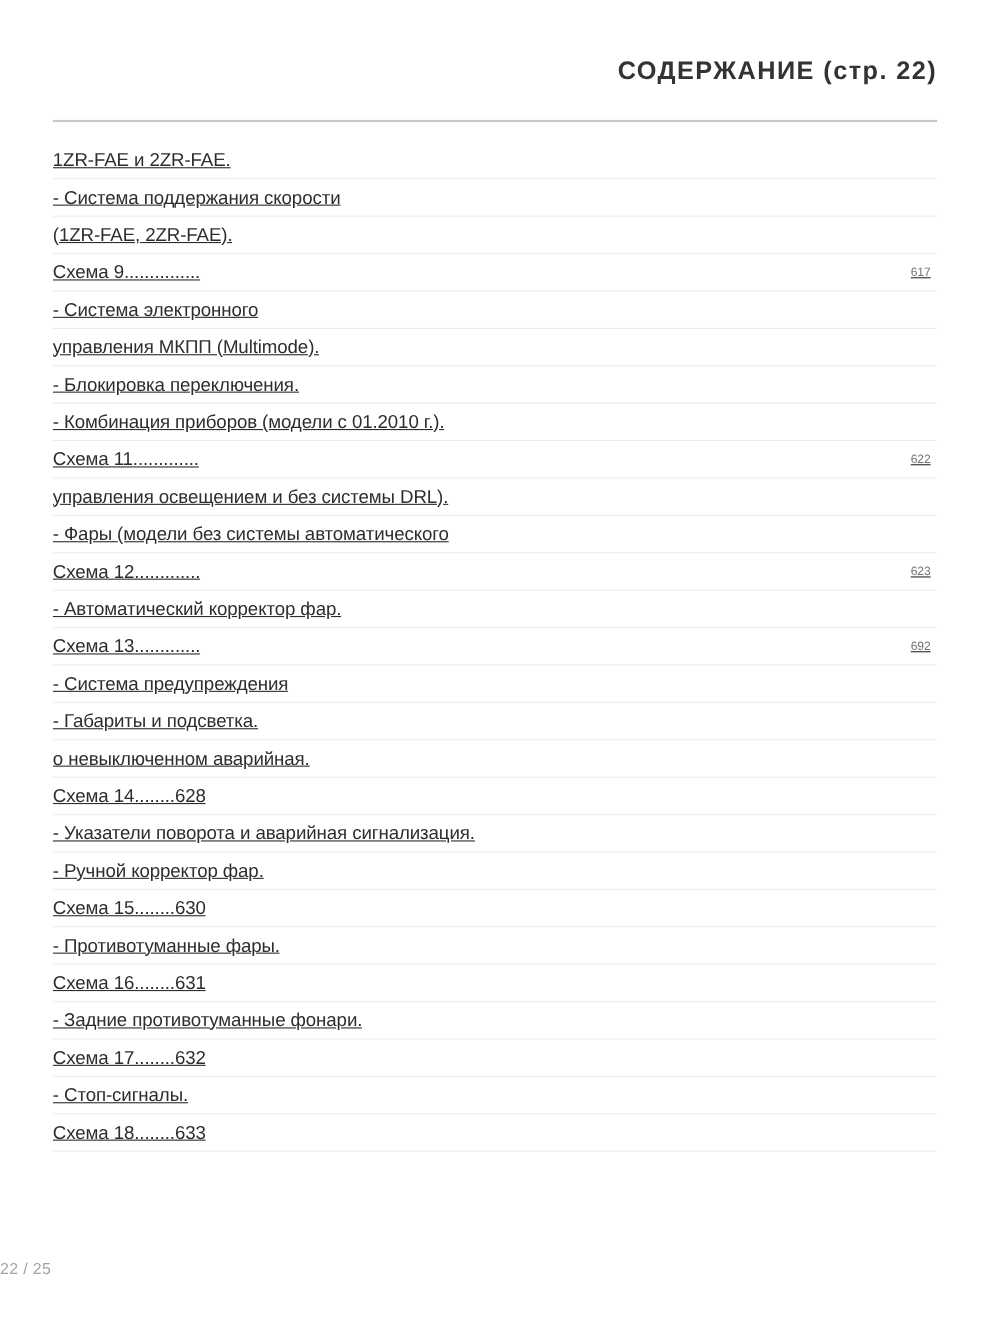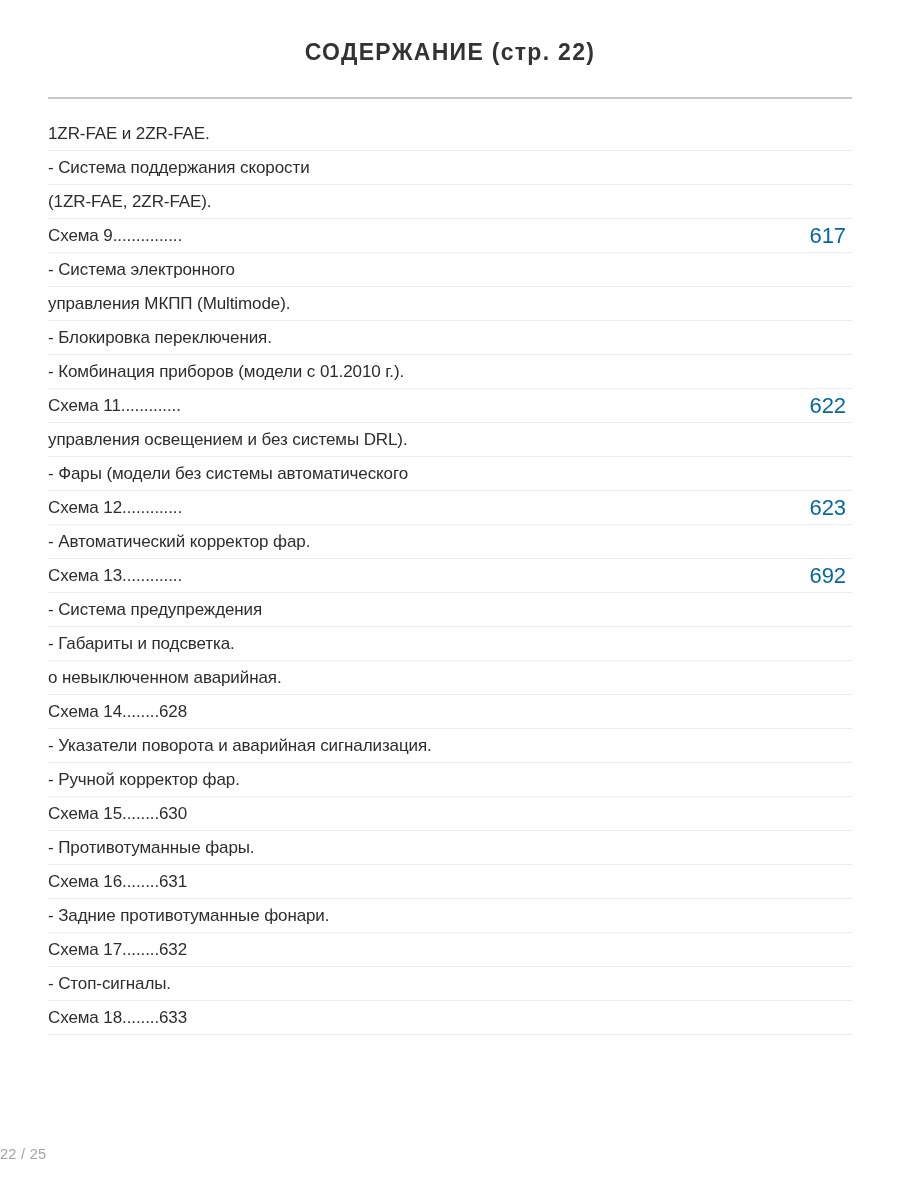--- a/index.html
+++ b/index.html
@@ -12,22 +12,22 @@
     position: relative;
     width: 900px;
     height: 1200px;
     background: #ffffff;
     box-sizing: border-box;
     padding: 0 48px;
     overflow: hidden;
   }
   .title {
     margin: 0;
-    padding-top: 39px;
-    text-align: center;
+    padding-top: 51px;
+    text-align: right;
     font-size: 23px;
     font-weight: 700;
     letter-spacing: 1.3px;
     color: #333333;
   }
   .top-divider {
     margin-top: 31px;
     height: 2px;
     background: #c8c8c8;
   }
@@ -38,27 +38,28 @@
     height: 34px;
     box-sizing: border-box;
     display: flex;
     justify-content: space-between;
     align-items: center;
     border-bottom: 1px solid #ececec;
     font-size: 17px;
     color: #2d2d2d;
     letter-spacing: -0.1px;
     white-space: nowrap;
+    text-decoration: underline;
   }
   .row .label {
     overflow: hidden;
   }
   .row .pnum {
-    color: #0369a1;
-    font-size: 22px;
+    color: #737373;
+    font-size: 11px;
     padding-right: 6px;
   }
   .footer {
     position: absolute;
     left: 0;
     right: 0;
     bottom: 38px;
     text-align: left;
     font-size: 14.5px;
     color: #a3a3a3;

